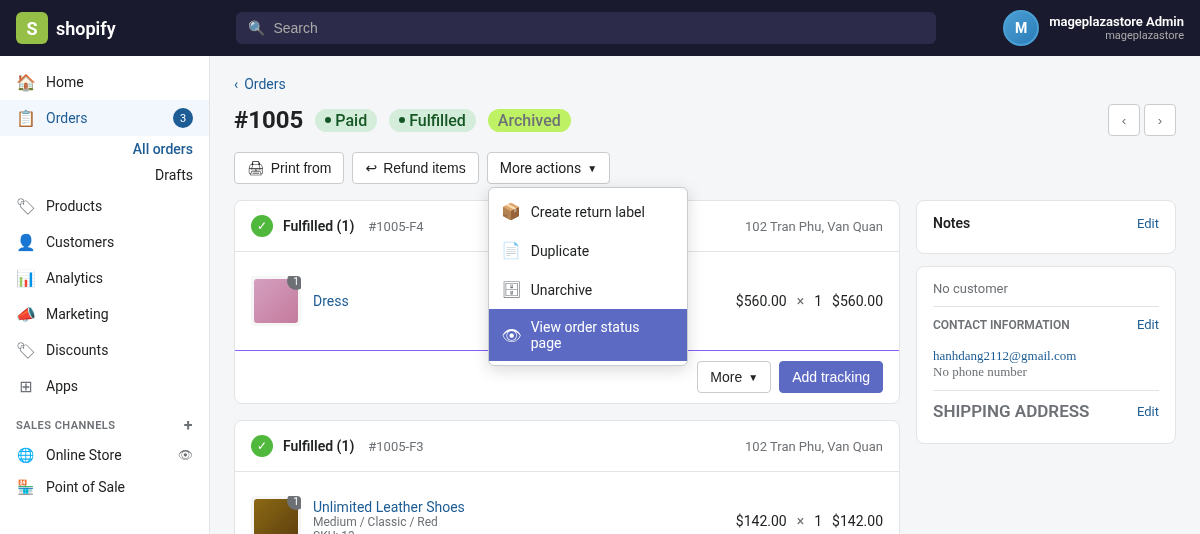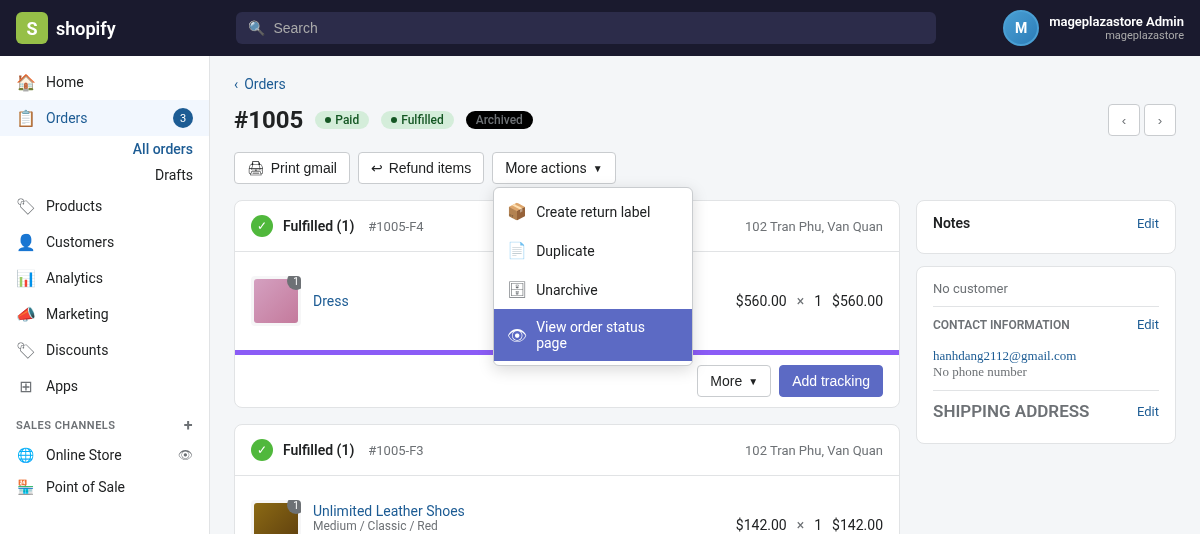--- a/index.html
+++ b/index.html
@@ -57,24 +57,24 @@
     }
     .main-content { padding: 20px 24px; }
 
     
     .breadcrumb { display: flex; align-items: center; gap: 6px; margin-bottom: 12px; color: #1d5c94; font-size: 14px; cursor: pointer; }
 
     
     .order-header { display: flex; align-items: center; gap: 12px; margin-bottom: 16px; }
     .order-title { font-size: 24px; font-weight: 700; color: #202223; }
     .order-meta { font-size: 13px; color: #6d7175; }
-    .badge-pill { display: inline-flex; align-items: center; gap: 4px; padding: 2px 10px; border-radius: 20px; font-size: 12px; font-weight: 500; }
+    .badge-pill { display: inline-flex; align-items: center; gap: 4px; padding: 2px 10px; border-radius: 20px; font-size: 16px; font-weight: 500; }
     .badge-paid { background: #d4edda; color: #155724; }
     .badge-fulfilled { background: #d4edda; color: #155724; }
-    .badge-archived { background: #000000; color: #6d7175; }
+    .badge-archived { background: #bef264; color: #6d7175; }
     .badge-dot { width: 6px; height: 6px; border-radius: 50%; }
     .badge-paid .badge-dot { background: #155724; }
     .badge-fulfilled .badge-dot { background: #155724; }
     .nav-arrows { margin-left: auto; display: flex; gap: 4px; }
     .nav-arrow-btn { width: 32px; height: 32px; border: 1px solid #c9cccf; background: white; border-radius: 4px; cursor: pointer; display: flex; align-items: center; justify-content: center; color: #6d7175; }
 
     
     .action-bar { display: flex; align-items: center; gap: 8px; margin-bottom: 16px; position: relative; }
     .action-btn { display: flex; align-items: center; gap: 6px; padding: 7px 12px; border: 1px solid #c9cccf; background: white; border-radius: 4px; cursor: pointer; color: #202223; font-size: 14px; }
     .action-btn-primary { background: #5c6ac4; color: white; border-color: #5c6ac4; }
@@ -110,21 +110,21 @@
     .item-thumb { width: 50px; height: 50px; background: #f6f6f7; border-radius: 4px; display: flex; align-items: center; justify-content: center; overflow: hidden; position: relative; flex-shrink: 0; }
     .item-thumb-img { width: 44px; height: 44px; background: linear-gradient(135deg, #d4a0c0, #c47a9c); border-radius: 3px; }
     .item-thumb-img2 { width: 44px; height: 44px; background: linear-gradient(135deg, #8b6914, #5c3d0e); border-radius: 3px; }
     .item-qty-badge { position: absolute; top: -4px; right: -4px; width: 18px; height: 18px; background: #6d7175; color: white; border-radius: 50%; font-size: 10px; display: flex; align-items: center; justify-content: center; }
     .item-name { color: #1d5c94; cursor: pointer; font-size: 14px; }
     .item-variant { color: #6d7175; font-size: 12px; }
     .item-sku { color: #6d7175; font-size: 12px; }
     .item-price-row { margin-left: auto; display: flex; align-items: flex-start; gap: 10px; font-size: 14px; color: #202223; }
     .item-x { color: #6d7175; }
 
-    .card-footer { padding: 10px 16px; border-top: 5px solid #8b5cf6; display: flex; align-items: center; justify-content: flex-end; gap: 8px; }
+    .card-footer { padding: 10px 16px; border-top: 1px solid #8b5cf6; display: flex; align-items: center; justify-content: flex-end; gap: 8px; }
 
     
     .right-panel-card { background: white; border-radius: 8px; border: 1px solid #e1e3e5; margin-bottom: 12px; padding: 14px 16px; }
     .right-panel-header { display: flex; align-items: center; justify-content: space-between; margin-bottom: 8px; }
     .right-panel-title { font-size: 14px; font-weight: 600; color: #202223; }
     .right-panel-edit { color: #1d5c94; font-size: 13px; cursor: pointer; }
     .right-panel-value { font-size: 13px; color: #6d7175; }
     .contact-info-section { margin-top: 16px; font-family: Liberation Serif, serif; }
     .contact-email { color: #1d5c94; font-size: 13px; cursor: pointer; }
     .contact-phone { font-size: 13px; color: #6d7175; }
@@ -234,21 +234,21 @@
       <span class="badge-pill badge-archived">Archived</span>
       <div class="nav-arrows">
         <button class="nav-arrow-btn">‹</button>
         <button class="nav-arrow-btn">›</button>
       </div>
     </div>
 
     <div class="action-bar">
       <button class="action-btn">
         <span>🖨</span>
-        <span>Print gmail</span>
+        <span>Print from</span>
       </button>
       <button class="action-btn">
         <span>↩</span>
         <span>Refund items</span>
       </button>
       <div class="more-actions-btn" style="position:relative;">
         <span>More actions</span>
         <span style="font-size:10px;">▼</span>
 
         <div class="dropdown-menu">

